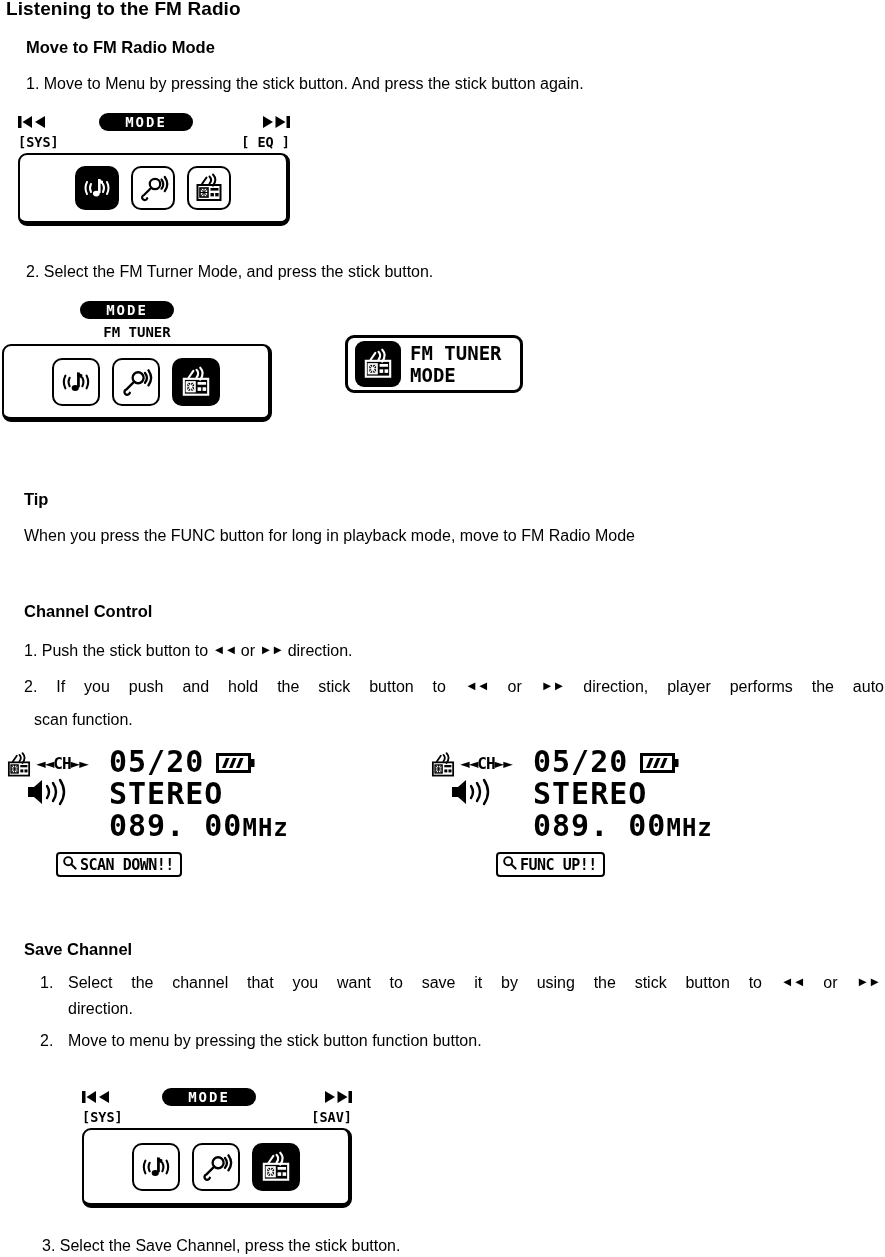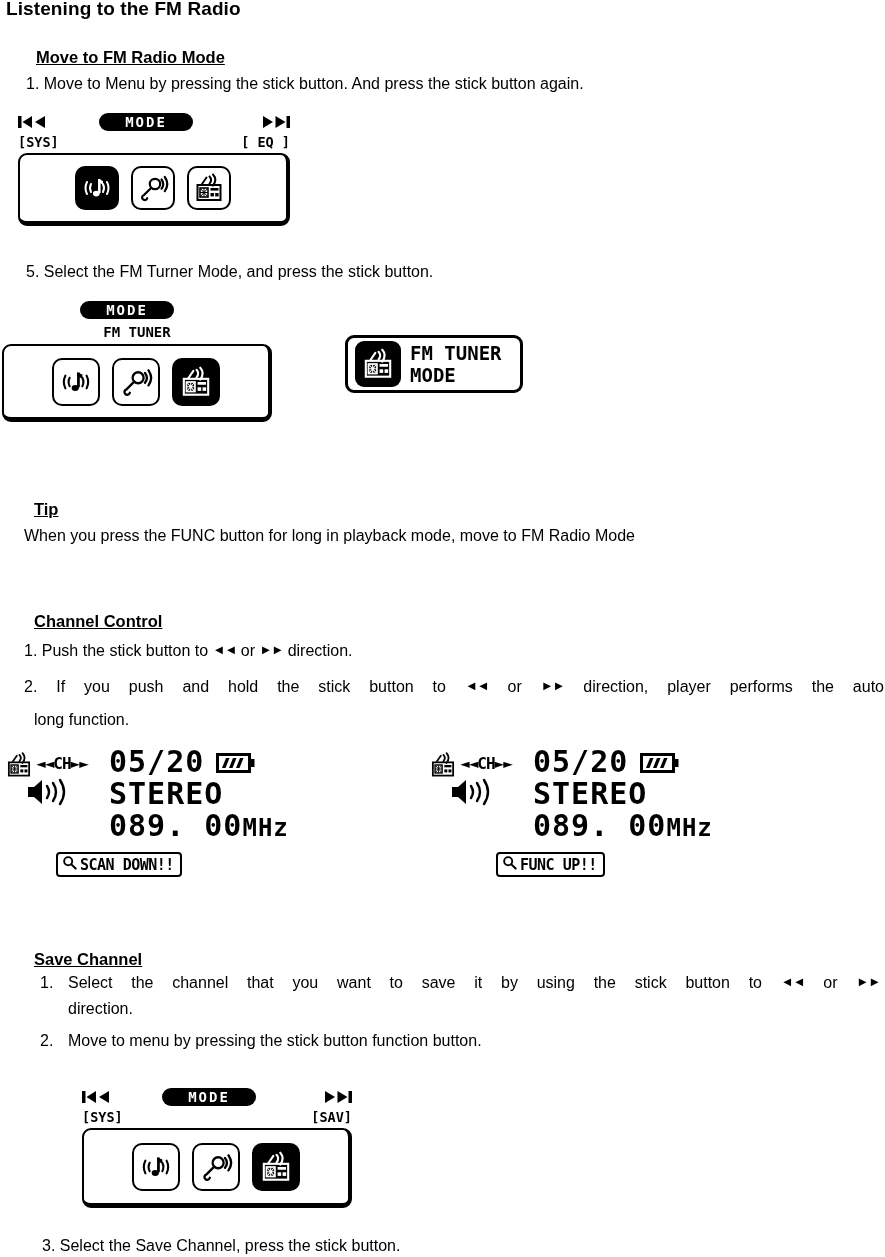--- a/index.html
+++ b/index.html
@@ -9,22 +9,22 @@
     color:#000;
   }
   .page{position:relative;width:885px;height:1027px;}
 
   
   h1.doc-title{
     position:absolute;left:6px;top:-2px;margin:0;
     font-size:19px;font-weight:bold;letter-spacing:.1px;
   }
   h2.sub-title{
-    position:absolute;left:22px;margin:14px;
-    font-size:16.5px;font-weight:bold;text-decoration:underline;
+    position:absolute;left:22px;margin:4px;
+    font-size:16.5px;font-weight:bold;
   }
   p.body-line{
     position:absolute;margin:4px;font-size:16px;line-height:20px;
   }
   .justify{text-align:justify;text-align-last:justify;}
   .arrow{font-size:13px;letter-spacing:-1px;vertical-align:2px;}
 
   ol.num-list{
     position:absolute;margin:0;padding:0;list-style:none;font-size:16px;
   }
@@ -183,21 +183,21 @@
             </g>
             <rect x="18.5" y="17" width="8" height="2.6" fill="currentColor"></rect>
             <rect x="18.5" y="22" width="3.4" height="3.4" fill="currentColor"></rect>
             <rect x="23.2" y="22" width="3.4" height="3.4" fill="currentColor"></rect>
           </svg>
         </span>
       </div>
     </div>
   </div>
 
-  <p class="body-line" style="left:22px;top:258px;">5. Select the FM Turner Mode, and press the stick button.</p>
+  <p class="body-line" style="left:22px;top:258px;">2. Select the FM Turner Mode, and press the stick button.</p>
 
   <div class="lcd" style="left:2px;top:300px;width:270px;">
     <div style="position:relative;height:24px;">
       <span class="modepill" style="left:78px;top:1px;width:94px;">MODE</span>
     </div>
     <div class="centerlabel">FM TUNER</div>
     <div class="screenbox" style="width:270px;height:78px;margin-top:2px;">
       <div class="iconrow">
         <span class="modeicon plain" style="width:48px;height:48px;">
           <svg width="36" height="36" viewBox="0 0 34 34">
@@ -282,21 +282,21 @@
     <span>direction.</span>
   </p>
 
   <p class="body-line justify" style="left:20px;top:672px;width:860px;">
     <span>2. If you push and hold the stick button to</span>
     <span class="arrow">◄◄</span>
     <span>or</span>
     <span class="arrow">►►</span>
     <span>direction, player performs the auto</span>
   </p>
-  <p class="body-line" style="left:30px;top:706px;">long function.</p>
+  <p class="body-line" style="left:30px;top:706px;">scan function.</p>
 
   <div class="fmdisp" style="left:4px;top:748px;width:290px;height:130px;">
     <span class="fm-radioicon">
       <svg width="30" height="30" viewBox="0 0 34 34">
         <g fill="none" stroke="#000" stroke-width="2" stroke-linecap="round">
           <path d="M10 13 L14.5 6.5"></path>
             <path d="M17.5 5.5 q3.2 3.4 0 7.2"></path>
           <path d="M21 3.5 q4.6 5 0 11.2"></path>
         </g>
         <rect x="5.5" y="14" width="23" height="15" fill="none" stroke="#000" stroke-width="2"></rect>

